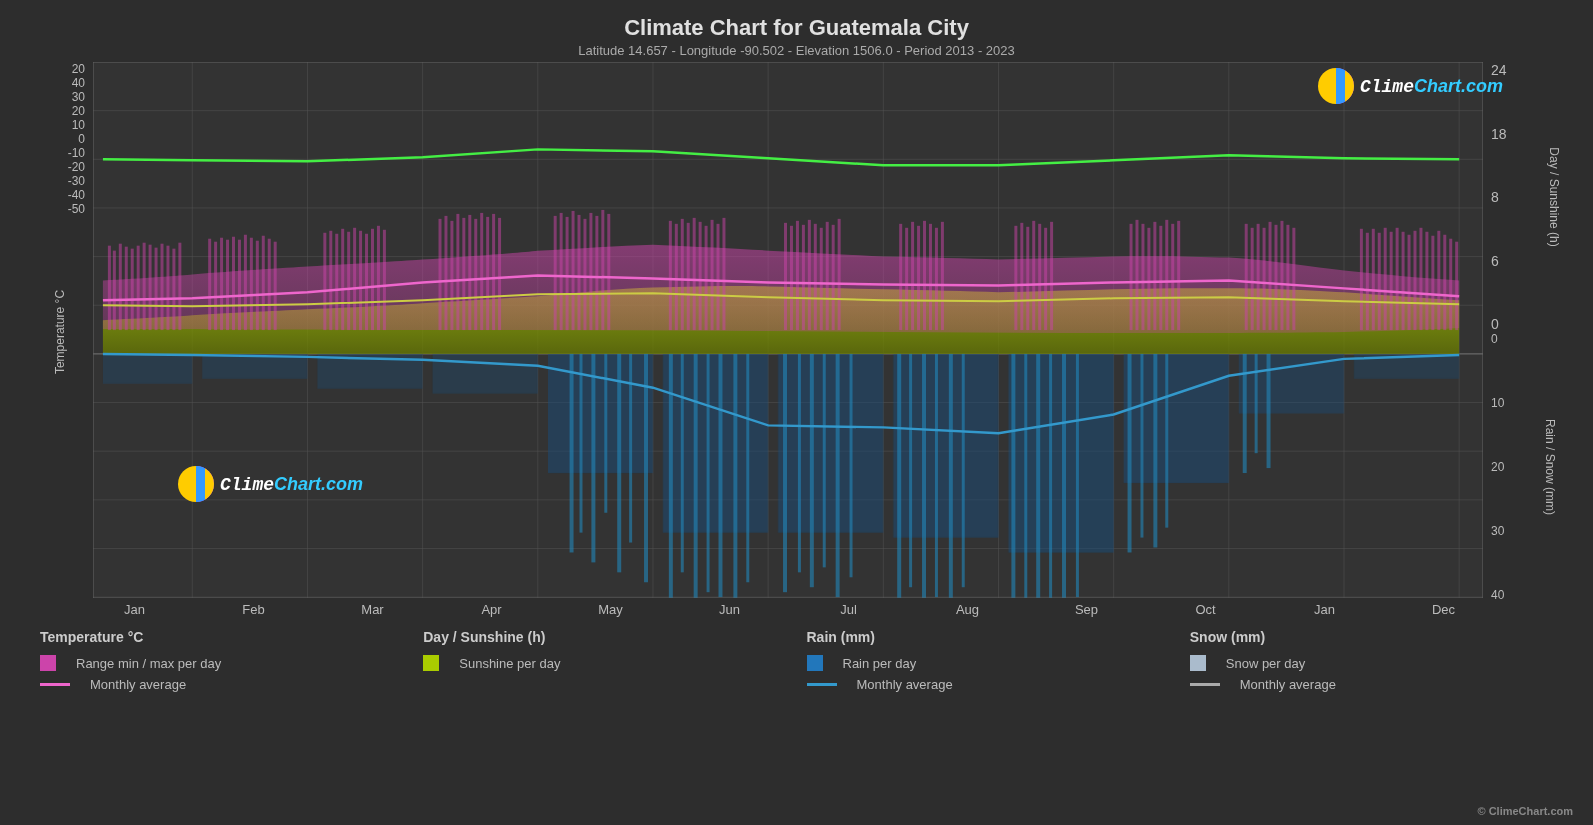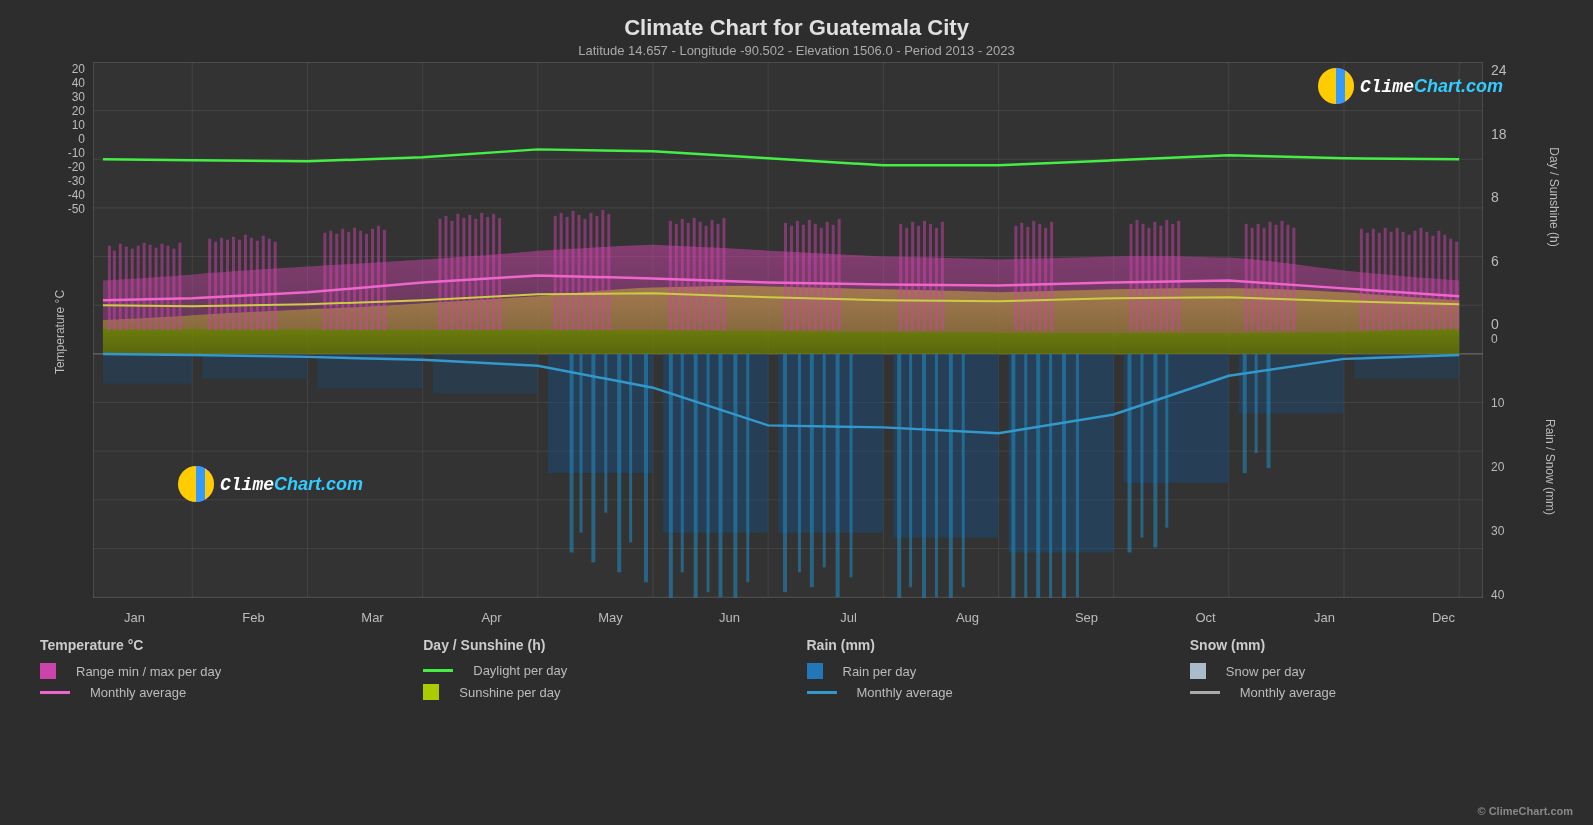--- a/index.html
+++ b/index.html
@@ -50,21 +50,21 @@
     }
     .chart-svg {
       width: 100%;
       height: 100%;
     }
     .x-axis {
       display: flex;
       justify-content: space-between;
       margin-left: 55px;
       margin-right: 70px;
-      margin-top: 8px;
+      margin-top: 0;
       font-size: 13px;
       color: #bbb;
     }
     .x-axis-item {
       flex: 1;
       text-align: center;
     }
     .legend-area {
       display: flex;
       flex-direction: row;
@@ -550,24 +550,20 @@
       </div>
       <div class="legend-item">
         <span class="legend-line" style="background:#ee66cc;"></span>
         <span>Monthly average</span>
       </div>
     </div>
 
     <div class="legend-col">
       <div class="legend-title">Day / Sunshine (h)</div>
       <div class="legend-item">
-        <span class="legend-line" style="background:#44ee44;"></span>
-        <span>Daylight per day</span>
-      </div>
-      <div class="legend-item">
         <span class="legend-box" style="background:#aacc00;"></span>
         <span>Sunshine per day</span>
       </div>
     </div>
 
     <div class="legend-col">
       <div class="legend-title">Rain (mm)</div>
       <div class="legend-item">
         <span class="legend-box" style="background:#2277bb;"></span>
         <span>Rain per day</span>

